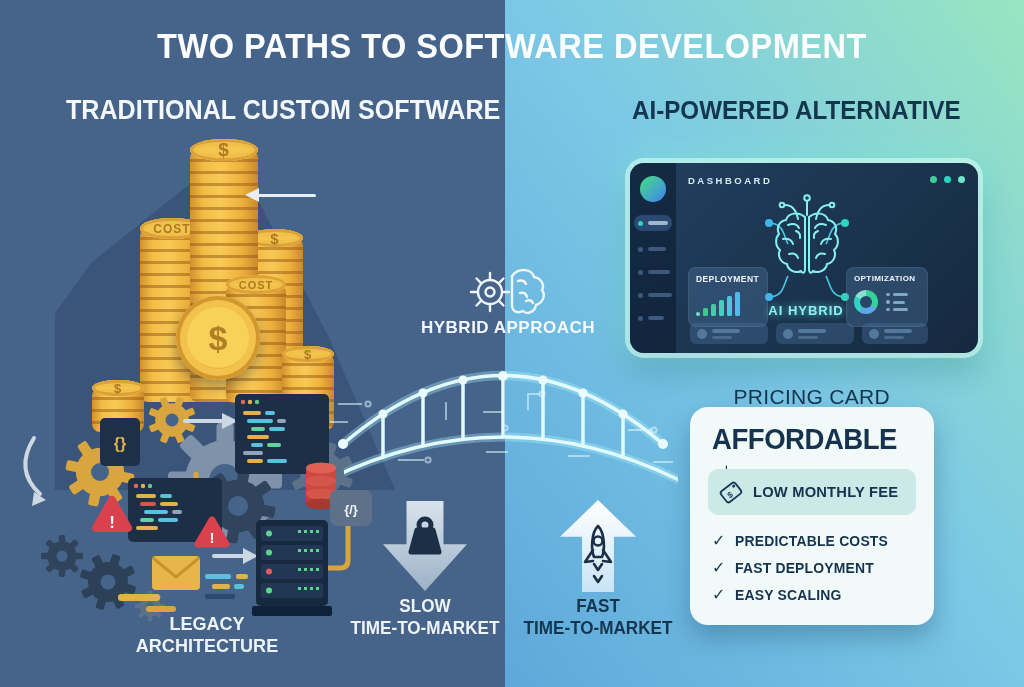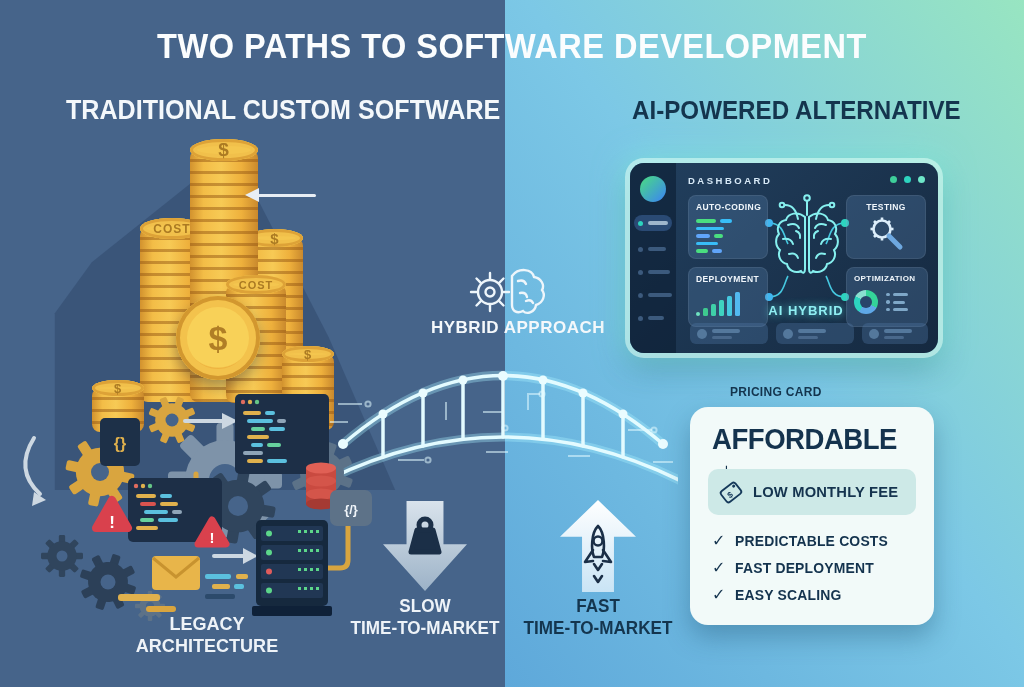--- a/index.html
+++ b/index.html
@@ -32,35 +32,35 @@
     linear-gradient(90deg,#d2922e 0%,#f3bd47 20%,#f7ca55 46%,#eeb03c 76%,#c9892d 100%);}
   .cointop{position:absolute;left:0;right:0;border-radius:50%;background:#f4c64f;
     box-shadow:inset 0 0 0 3px #dda237,inset 0 0 0 7px #f1c04b;
     display:flex;align-items:center;justify-content:center;color:#ab7a23;font-weight:bold;letter-spacing:1px;}
   .coinface{position:absolute;border-radius:50%;
     background:radial-gradient(circle at 50% 44%,#f8d158 0 54%,#eeb340 56% 100%);
     box-shadow:inset 0 0 0 4px #d2972f,inset 0 0 0 11px #f3c24c,0 7px 14px rgba(15,35,65,.35);
     display:flex;align-items:center;justify-content:center;color:#b07e26;font-weight:bold;}
 
   
-  .hybrid-label{left:418px;top:318px;width:180px;text-align:center;color:#f4f8fb;font-size:17px;font-weight:bold;letter-spacing:.5px;margin-left:10px;}
+  .hybrid-label{left:418px;top:318px;width:180px;text-align:center;color:#f4f8fb;font-size:17px;font-weight:bold;letter-spacing:.5px;}
 
   
   .legacy-label{left:112px;top:613px;width:190px;text-align:center;color:#eef3f8;font-size:19px;font-weight:bold;transform:scaleX(.95);}
   .slow-label{left:344px;top:596px;width:162px;text-align:center;color:#eef3f8;font-size:18px;font-weight:bold;line-height:1.2;transform:scaleX(.95);}
   .fast-label{left:517px;top:596px;width:162px;text-align:center;color:#14354e;font-size:18px;font-weight:bold;line-height:1.2;transform:scaleX(.95);}
 
   
   .slow-arrow{left:383px;top:501px;width:84px;height:90px;background:linear-gradient(#d9e3ec,#9cb2c7);
     clip-path:polygon(28% 0,72% 0,72% 48%,100% 48%,50% 100%,0 48%,28% 48%);}
   .fast-arrow{left:560px;top:500px;width:76px;height:92px;background:linear-gradient(#ffffff,#c9e4f5);
     clip-path:polygon(50% 0,100% 40%,71% 40%,71% 100%,29% 100%,29% 40%,0 40%);}
 
   
-  .dash{left:630px;top:163px;width:308px;height:190px;border-radius:14px;
+  .dash{left:630px;top:163px;width:348px;height:190px;border-radius:14px;
     background:linear-gradient(135deg,#22405f,#152940);
     box-shadow:0 0 0 5px rgba(225,255,246,.55),0 0 28px 8px rgba(130,240,220,.55),0 14px 30px rgba(15,55,90,.35);}
   .dash-side{left:0;top:0;bottom:0;width:46px;background:rgba(10,25,45,.55);border-radius:14px 0 0 14px;}
   .dash-avatar{left:10px;top:13px;width:26px;height:26px;border-radius:50%;background:linear-gradient(135deg,#4ade80,#3b82f6);}
   .side-row{left:4px;width:38px;height:16px;display:flex;align-items:center;gap:5px;padding-left:4px;box-sizing:border-box;}
   .side-row .dot{width:5px;height:5px;border-radius:50%;background:#3c5a7d;}
   .side-row .bar{height:4px;border-radius:2px;background:#3c5a7d;}
   .side-row.active{background:#2a4a74;border-radius:8px;}
   .side-row.active .dot{background:#2dd4bf;}
   .side-row.active .bar{background:#9fb6cc;}
@@ -87,21 +87,21 @@
   .engine-label{left:128px;top:140px;width:96px;text-align:center;color:#8feef2;font-size:13px;font-weight:bold;
     letter-spacing:1px;text-shadow:0 0 8px rgba(90,235,235,.9);}
   .bcard{position:absolute;top:160px;width:78px;height:21px;background:rgba(80,120,165,.35);border-radius:6px;
     display:flex;align-items:center;gap:5px;padding:0 7px;box-sizing:border-box;}
   .bcard .c{width:10px;height:10px;border-radius:50%;background:#54789c;}
   .bcard .ls{display:flex;flex-direction:column;gap:3px;}
   .bcard .l1{width:28px;height:4px;border-radius:2px;background:#54789c;}
   .bcard .l2{width:20px;height:3px;border-radius:2px;background:#49688b;}
 
   
-  .pricing-title{left:730px;top:385px;width:160px;text-align:left;color:#14354e;font-size:12px;font-weight:bold;letter-spacing:.3px;}
+  .pricing-title{left:730px;top:385px;width:160px;text-align:right;color:#14354e;font-size:21px;font-weight:normal;letter-spacing:.3px;}
   .pcard{left:690px;top:407px;width:244px;height:218px;background:#f2faf9;border-radius:18px;
     box-shadow:0 12px 26px rgba(25,75,105,.35);}
   .pc-head{left:22px;top:16px;color:#14334e;font-size:29px;font-weight:bold;letter-spacing:-.5px;transform:scaleX(.95);transform-origin:left;}
   .fee-box{left:18px;top:62px;width:208px;height:46px;background:#cde9e7;border-radius:10px;
     display:flex;align-items:center;gap:8px;padding:0 10px;box-sizing:border-box;}
   .fee-label{color:#14334e;font-size:15.5px;font-weight:bold;letter-spacing:.2px;transform:scaleX(.95);transform-origin:left;white-space:nowrap;}
   .feat{position:absolute;left:22px;display:flex;align-items:center;gap:10px;color:#14334e;font-weight:bold;}
   .feat .chk{font-size:16px;}
   .feat .txt{font-size:14.5px;letter-spacing:.2px;transform:scaleX(.96);transform-origin:left;white-space:nowrap;}
 </style>
@@ -458,61 +458,21 @@
         <path d="M215,60 C200,60 200,74 196,81"></path>
         <path d="M139,134 C154,134 154,120 158,113"></path>
         <path d="M215,134 C200,134 200,120 196,113"></path>
       </g>
       <circle cx="139" cy="60" r="4" fill="#3fb6f0"></circle>
       <circle cx="139" cy="134" r="4" fill="#3fb6f0"></circle>
       <circle cx="215" cy="60" r="4" fill="#2dd4bf"></circle>
       <circle cx="215" cy="134" r="4" fill="#2dd4bf"></circle>
     </svg>
 
-    <div class="dcard" style="left:58px;top:32px;width:80px;height:64px;">
-      <div class="lbl">AUTO-CODING</div>
-      <div class="codelines">
-        <div class="row">
-            <i style="width:20px;background:#4ade80"></i>
-            <i style="width:12px;background:#38bdf8"></i>
-          </div>
-        <div class="row">
-            <i style="width:28px;background:#38bdf8"></i>
-          </div>
-        <div class="row">
-            <i style="width:14px;background:#60a5fa"></i>
-            <i style="width:9px;background:#4ade80"></i>
-          </div>
-        <div class="row">
-            <i style="width:22px;background:#38bdf8"></i>
-          </div>
-        <div class="row">
-            <i style="width:12px;background:#4ade80"></i>
-            <i style="width:10px;background:#60a5fa"></i>
-          </div>
-      </div>
-    </div>
-
-    <div class="dcard" style="left:216px;top:32px;width:80px;height:64px;">
-      <div class="lbl" style="text-align:center">TESTING</div>
-      <svg width="66" height="36" viewBox="0 0 66 36" style="display:block;margin:3px auto 0;">
-        <g stroke="#dceefb" stroke-width="2.6" fill="none">
-          <circle cx="28" cy="14" r="8.5"></circle>
-          <line x1="28" y1="2.5" x2="28" y2="5.5"></line>
-            <line x1="28" y1="22.5" x2="28" y2="25.5"></line>
-          <line x1="16.5" y1="14" x2="19.5" y2="14"></line>
-            <line x1="36.5" y1="14" x2="39.5" y2="14"></line>
-          <line x1="20" y1="6" x2="22" y2="8"></line>
-            <line x1="36" y1="22" x2="34" y2="20"></line>
-          <line x1="36" y1="6" x2="34" y2="8"></line>
-            <line x1="20" y1="22" x2="22" y2="20"></line>
-        </g>
-        <line x1="35" y1="21" x2="46" y2="32" stroke="#6ea8e0" stroke-width="5" stroke-linecap="round"></line>
-      </svg>
-    </div>
+
 
     <div class="dcard" style="left:216px;top:104px;width:82px;height:60px;">
       <div class="lbl" style="font-size:8px">OPTIMIZATION</div>
       <div class="donut-wrap">
         <div class="donut"></div>
         <div class="mini-rows">
           <div class="r">
               <i class="d"></i>
               <i class="l"></i>
             </div>

